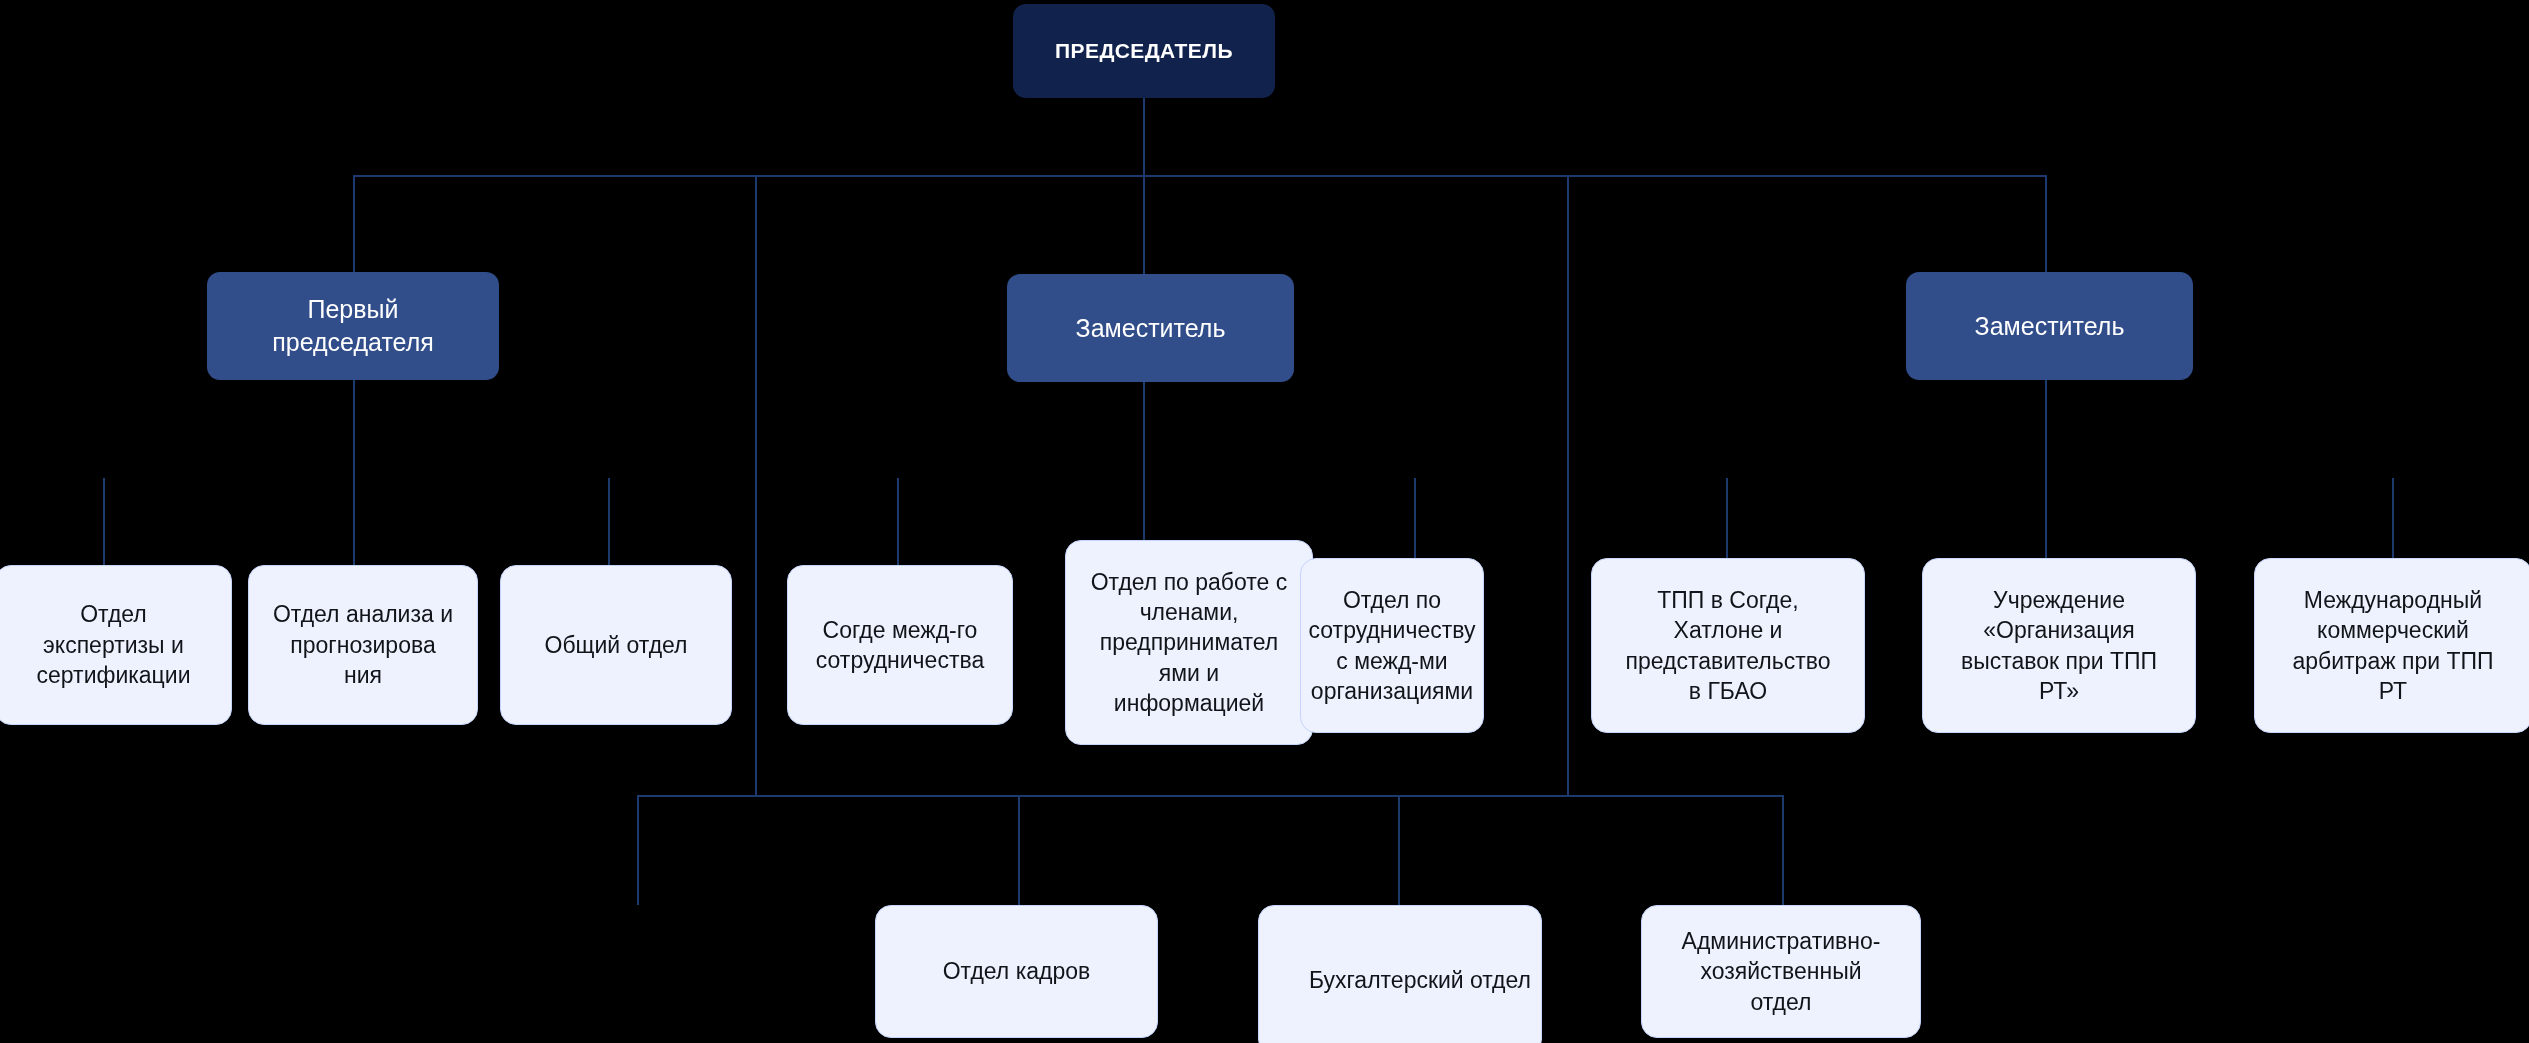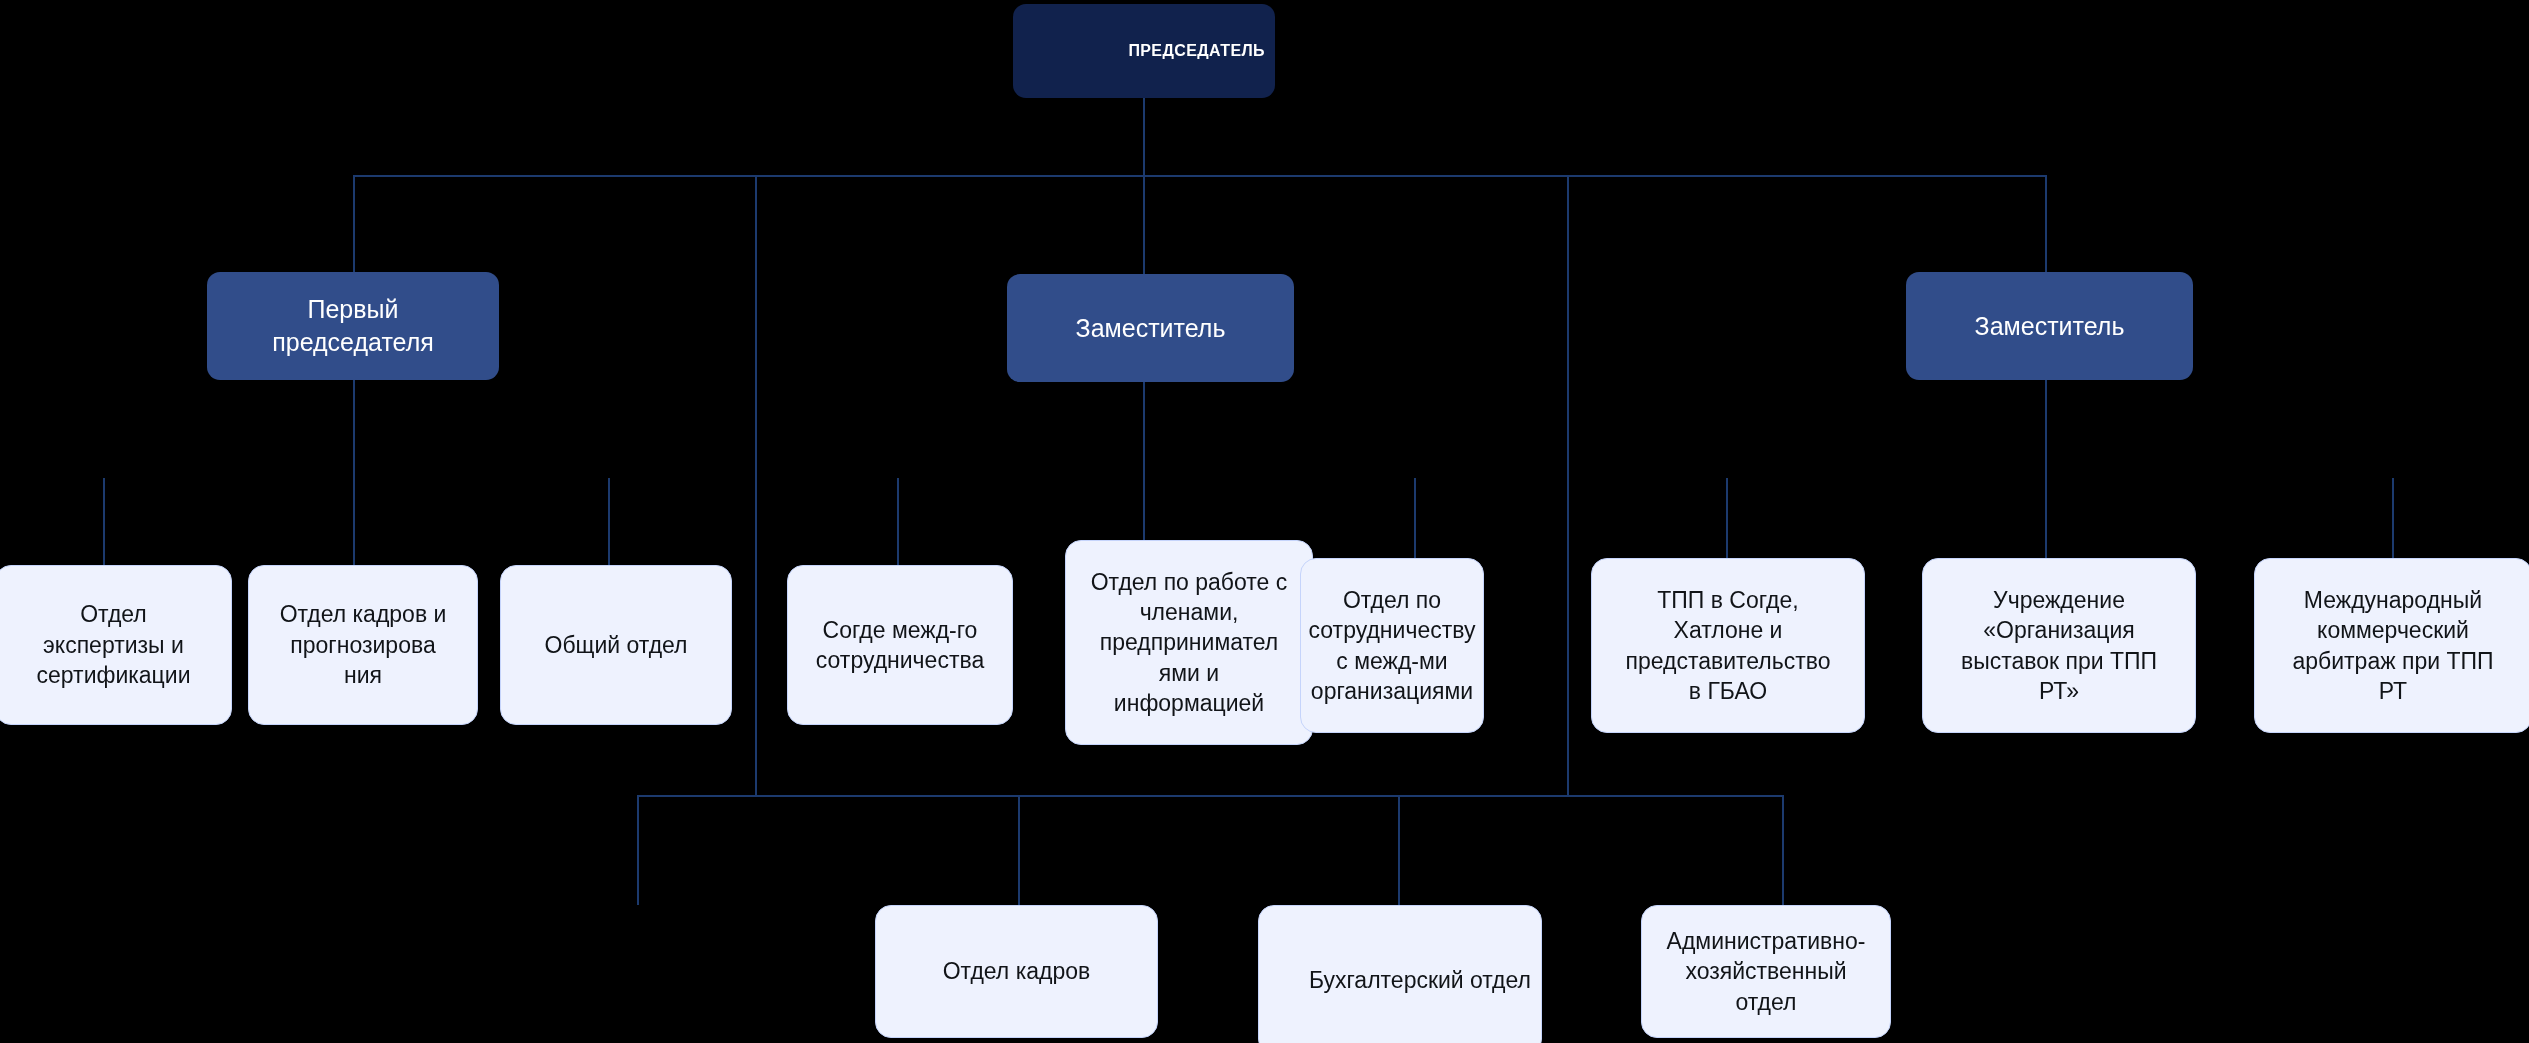--- a/index.html
+++ b/index.html
@@ -35,24 +35,23 @@
     text-align: center;
     border-radius: 14px;
     line-height: 1.32;
     padding: 6px 10px;
   }
 
   .node-root {
     background: #11224d;
     color: #ffffff;
     font-weight: bold;
-    font-size: 16px;
+    font-size: 21px;
     letter-spacing: .4px;
     border-radius: 13px;
-    justify-content: flex-end;
   }
 
   .node-deputy {
     background: #314d8a;
     color: #ffffff;
     font-size: 25px;
     border-radius: 13px;
   }
 
   .node-leaf {
@@ -121,21 +120,21 @@
     <span class="label">Заместитель</span>
   </div>
 
   <div class="node node-leaf" style="left:-5px; top:565px; width:237px; height:160px;">
     <span class="label">Отдел
 экспертизы и
 сертификации</span>
   </div>
 
   <div class="node node-leaf" style="left:248px; top:565px; width:230px; height:160px;">
-    <span class="label">Отдел кадров и
+    <span class="label">Отдел анализа и
 прогнозирова
 ния</span>
   </div>
 
   <div class="node node-leaf" style="left:500px; top:565px; width:232px; height:160px;">
     <span class="label">Общий отдел</span>
   </div>
 
   <div class="node node-leaf" style="left:787px; top:565px; width:226px; height:160px;">
     <span class="label">Согде межд-го
@@ -180,19 +179,19 @@
 
 
   <div class="node node-leaf" style="left:875px; top:905px; width:283px; height:133px;">
     <span class="label">Отдел кадров</span>
   </div>
 
   <div class="node node-leaf" style="left:1258px; top:905px; width:284px; height:150px;justify-content:flex-end;">
     <span class="label">Бухгалтерский отдел</span>
   </div>
 
-  <div class="node node-leaf" style="left:1641px; top:905px; width:250px; height:133px;">
+  <div class="node node-leaf" style="left:1641px; top:905px; width:280px; height:133px;">
     <span class="label">Административно-
 хозяйственный
 отдел</span>
   </div>
 
 </div>
 
 </body></html>

